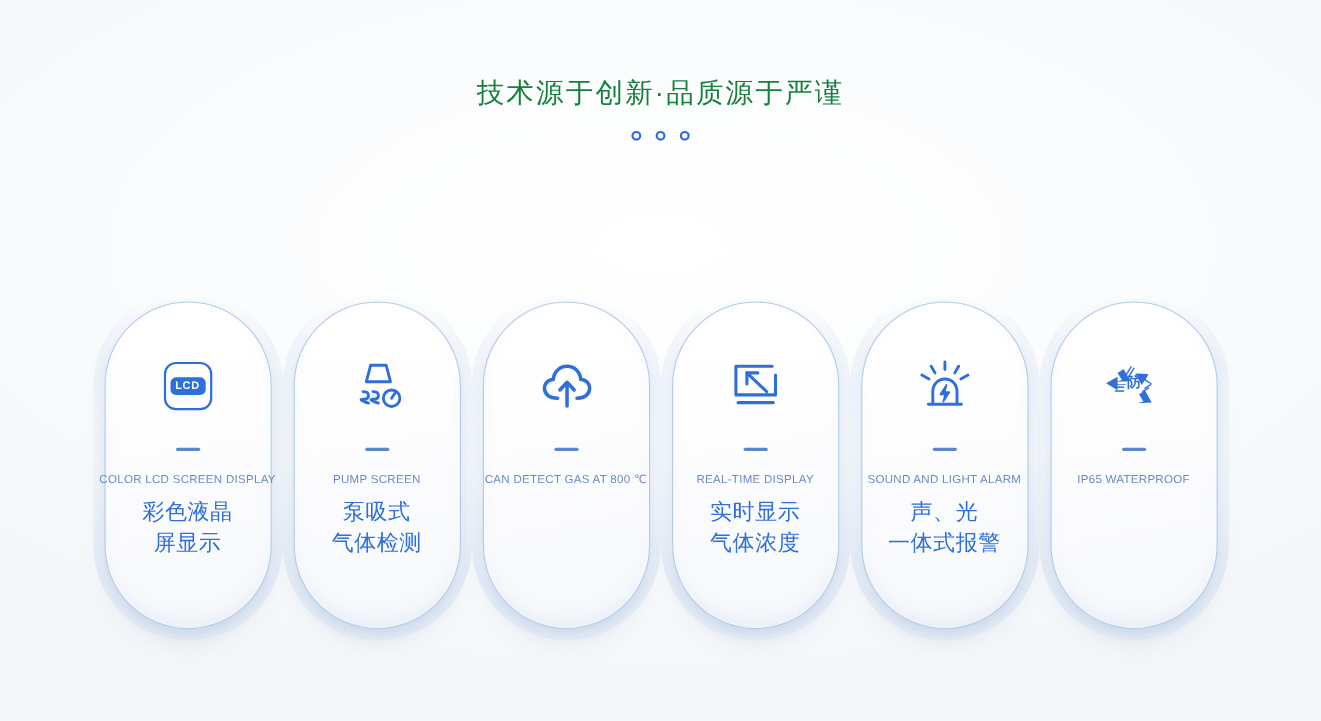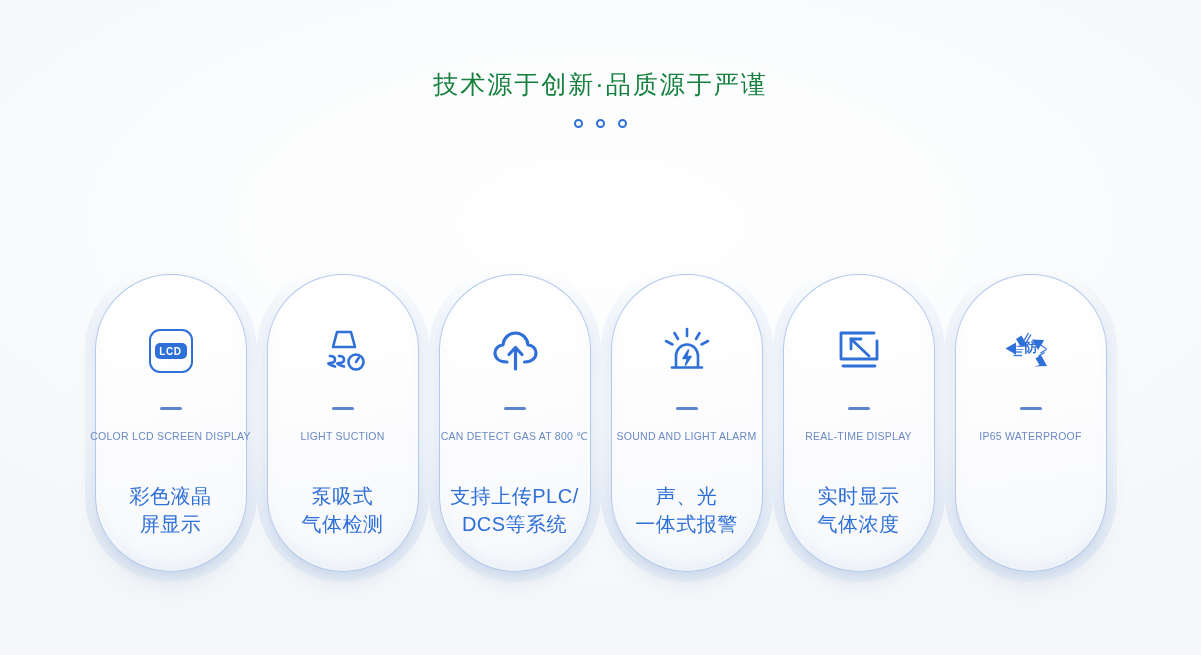--- a/index.html
+++ b/index.html
@@ -143,21 +143,21 @@
     color: #6b89c4;
     letter-spacing: 0.25px;
     text-align: center;
     white-space: nowrap;
     font-weight: 400;
   }
 
   .card-cn {
     position: relative;
     z-index: 2;
-    margin-top: 40px;
+    margin-top: 10px;
     font-size: 20px;
     color: #2f6fd8;
     line-height: 1.42;
     text-align: center;
     letter-spacing: 0.5px;
     white-space: pre-line;
   }
 
   
   .lcd-outer {
@@ -215,71 +215,69 @@
     <div class="card-icon">
       <svg width="52" height="48" viewBox="0 0 52 48" fill="none" stroke="#2f6fd8" stroke-width="2.6" stroke-linecap="round" stroke-linejoin="round">
         <path d="M16 20 L20 5 L34 5 L38 20 Z"></path>
         <path d="M13 29 q5 0 5 3.5 t-5 3.5 t5 3.5"></path>
         <path d="M22 29 q5 0 5 3.5 t-5 3.5 t5 3.5"></path>
         <circle cx="39" cy="35" r="7.5"></circle>
         <path d="M39 35 L41.8 30.8"></path>
       </svg>
     </div>
     <div class="divider"></div>
-    <div class="card-eng">LIGHT SUCTION</div>
+    <div class="card-eng">PUMP SCREEN</div>
     <div class="card-cn">泵吸式
 气体检测</div>
   </div>
 
   <div class="card">
     <div class="card-icon">
       <svg width="54" height="46" viewBox="0 0 54 46" fill="none" stroke="#2f6fd8" stroke-width="3.2" stroke-linecap="round" stroke-linejoin="round">
         <path d="M19 34 C11 34 7 30 7 25 C7 20.5 10.5 17 15 17 C15.5 10 21 5 27.5 5 C34 5 39.5 10 40 17 C44.5 17 48 20.5 48 25 C48 30 44 34 36.5 34"></path>
         <path d="M27.5 41 L27.5 20"></path>
         <path d="M21 26.5 L27.5 19.5 L34 26.5"></path>
       </svg>
     </div>
     <div class="divider"></div>
     <div class="card-eng">CAN DETECT GAS AT 800 ℃</div>
-    <div class="card-cn">支持上传PLC/
-DCS等系统</div>
+  </div>
+
+  <div class="card">
+    <div class="card-icon">
+      <svg width="56" height="46" viewBox="0 0 56 46" fill="none" stroke="#2f6fd8" stroke-width="2.8" stroke-linecap="round" stroke-linejoin="round">
+        <path d="M46 13 L46 31 L10 31 L10 5 L43 5"></path>
+        <path d="M20 11 L38 28"></path>
+        <path d="M20 21 L20 11 L30 11"></path>
+        <path d="M12 38 L44 38"></path>
+      </svg>
+    </div>
+    <div class="divider"></div>
+    <div class="card-eng">REAL-TIME DISPLAY</div>
+    <div class="card-cn">实时显示
+气体浓度</div>
   </div>
 
   <div class="card">
     <div class="card-icon">
       <svg width="54" height="48" viewBox="0 0 54 48" fill="none" stroke="#2f6fd8" stroke-width="2.6" stroke-linecap="round" stroke-linejoin="round">
         <path d="M27 2 L27 9"></path>
         <path d="M14.5 6 L18 12"></path>
         <path d="M39.5 6 L36 12"></path>
         <path d="M6 14 L12.5 17.5"></path>
         <path d="M48 14 L41.5 17.5"></path>
         <path d="M16 40 L16 29 C16 22.5 20.9 17.5 27 17.5 C33.1 17.5 38 22.5 38 29 L38 40"></path>
         <path d="M12 40.5 L42 40.5"></path>
         <path d="M28.5 23 L23 31.5 L27.5 31.5 L25.5 38 L31 29.5 L26.6 29.5 Z" fill="#2f6fd8" stroke-width="1.6"></path>
       </svg>
     </div>
     <div class="divider"></div>
     <div class="card-eng">SOUND AND LIGHT ALARM</div>
     <div class="card-cn">声、光
 一体式报警</div>
-  </div>
-
-  <div class="card">
-    <div class="card-icon">
-      <svg width="56" height="46" viewBox="0 0 56 46" fill="none" stroke="#2f6fd8" stroke-width="2.8" stroke-linecap="round" stroke-linejoin="round">
-        <path d="M46 13 L46 31 L10 31 L10 5 L43 5"></path>
-        <path d="M20 11 L38 28"></path>
-        <path d="M20 21 L20 11 L30 11"></path>
-        <path d="M12 38 L44 38"></path>
-      </svg>
-    </div>
-    <div class="divider"></div>
-    <div class="card-eng">REAL-TIME DISPLAY</div>
-    <div class="card-cn">实时显示
-气体浓度</div>
   </div>
 
   <div class="card">
     <div class="card-icon">
       <svg width="56" height="50" viewBox="0 0 56 50" fill="none">
         <g fill="#2f6fd8">
           <path d="M24.5 20.5 L18.5 9.5 L13 13 L17 19.5 L11.5 21 Z"></path>
           <path d="M20 23 L13 23 L13 16.5 L2.5 22.5 L13 28.8 L13 23.8 L21 23.8 Z"></path>
           <path d="M44 22.5 L38.5 19 L41 14 L29 13.5 L35 24 L37.5 19.8 L43.8 23.6 Z"></path>
         </g>

